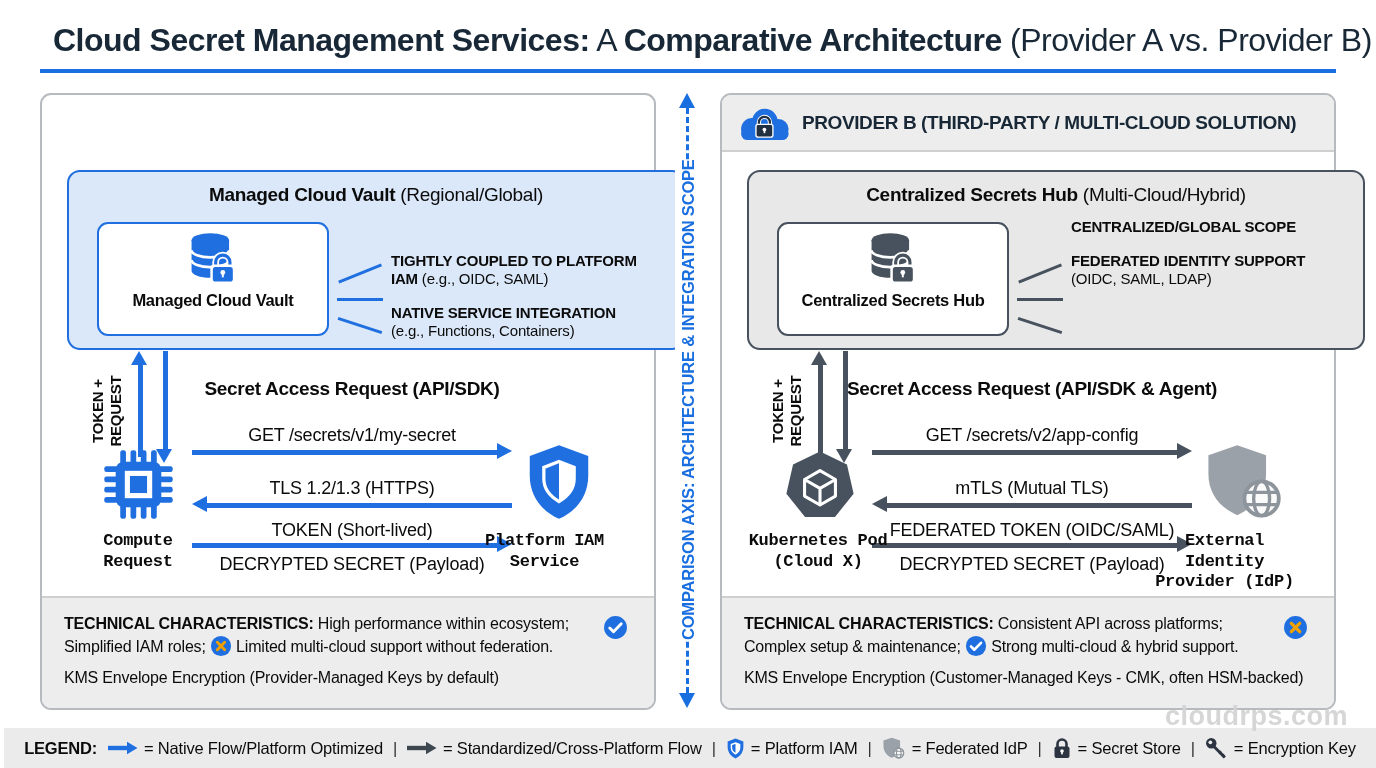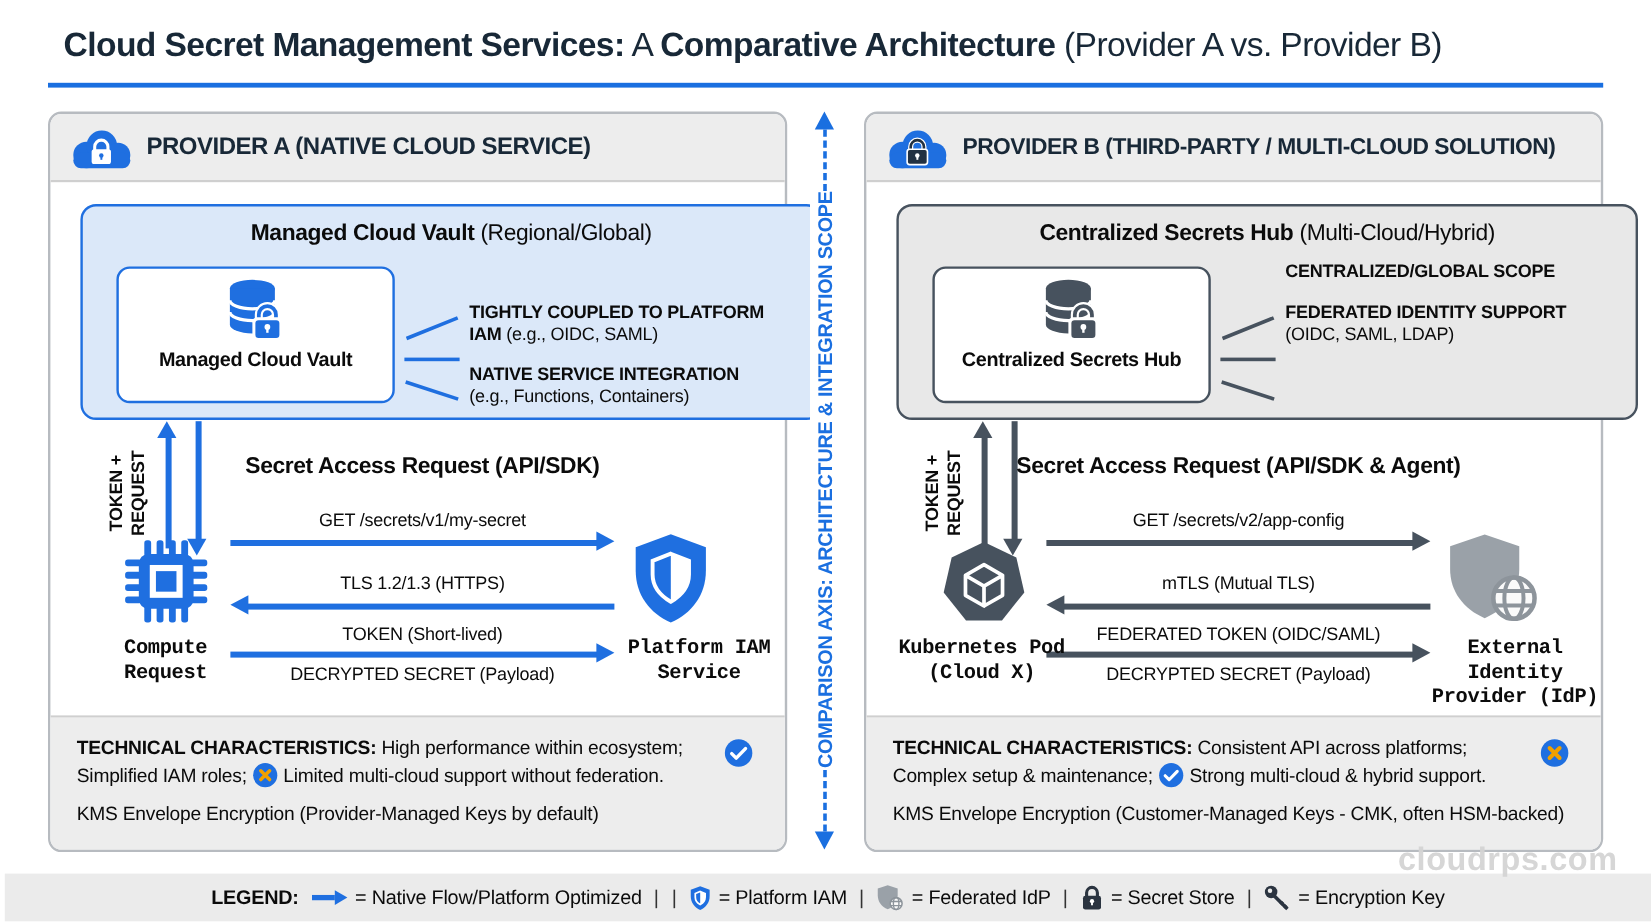--- a/index.html
+++ b/index.html
@@ -5,21 +5,21 @@
   :root{
     --blue:#1f6fe0; --dark:#47525e; --accent:#1a6fe0; --orange:#f0a000; --navy:#182837;
   }
   *{margin:0;padding:0;box-sizing:border-box;}
   html,body{width:1376px;height:768px;}
   body{
     position:relative;background:#ffffff;overflow:hidden;
     font-family:"Liberation Sans","DejaVu Sans",sans-serif;color:#0b0b0b;
   }
   
-  .main-title{position:absolute;left:53px;top:22px;font-size:28px;letter-spacing:-0.5px;color:var(--navy);white-space:nowrap;}
+  .main-title{position:absolute;left:53px;top:22px;font-size:32px;letter-spacing:-0.5px;color:var(--navy);white-space:nowrap;}
   .main-title b{font-weight:bold;}
   .title-rule{position:absolute;left:40px;top:69px;width:1296px;height:4px;background:var(--accent);}
 
   
   .panel{position:absolute;top:93px;width:616px;height:617px;background:#fff;border:2px solid #b7bbc0;border-radius:11px;}
   .panel.pa{left:40px;--c:var(--blue);}
   .panel.pb{left:720px;--c:var(--dark);}
   .panel-header{position:absolute;left:0;top:0;right:0;height:57px;background:#ededed;border-bottom:2px solid #cfcfcf;border-radius:9px 9px 0 0;}
   .panel-header .cloud{position:absolute;left:14px;top:9px;}
   .panel-header .ph-title{position:absolute;left:80px;top:0;height:55px;line-height:55px;font-weight:bold;font-size:20px;letter-spacing:-0.4px;color:var(--navy);white-space:nowrap;}
@@ -51,37 +51,37 @@
   .varrow.up .shaft{top:13px;bottom:0;}
   .varrow.down .shaft{top:0;bottom:13px;}
   .varrow .head{position:absolute;left:-7px;width:0;height:0;}
   .varrow.up .head{top:0;border-bottom:14px solid var(--c);border-left:8.5px solid transparent;border-right:8.5px solid transparent;}
   .varrow.down .head{bottom:0;border-top:14px solid var(--c);border-left:8.5px solid transparent;border-right:8.5px solid transparent;}
   .va1{left:96px;top:256px;height:106px;}
   .va2{left:121px;top:256px;height:112px;}
 
   
   .flow-title{position:absolute;left:90px;top:283px;width:440px;text-align:center;font-weight:bold;font-size:19px;letter-spacing:-0.3px;}
-  .flow-label{position:absolute;left:150px;width:320px;text-align:center;font-size:15px;letter-spacing:-0.2px;white-space:nowrap;}
+  .flow-label{position:absolute;left:150px;width:320px;text-align:center;font-size:18px;letter-spacing:-0.2px;white-space:nowrap;}
   .fl1{top:330px;} .fl2{top:383px;} .fl3{top:425px;} .fl4{top:459px;}
   .harrow{position:absolute;left:150px;width:320px;height:5px;}
   .harrow .shaft{position:absolute;top:0;height:5px;background:var(--c);}
   .harrow.right .shaft{left:0;right:13px;}
   .harrow.left .shaft{left:13px;right:0;}
   .harrow .head{position:absolute;top:-7px;width:0;height:0;}
   .harrow.right .head{right:0;border-left:15px solid var(--c);border-top:8.5px solid transparent;border-bottom:8.5px solid transparent;}
   .harrow.left .head{left:0;border-right:15px solid var(--c);border-top:8.5px solid transparent;border-bottom:8.5px solid transparent;}
   .ha1{top:355px;} .ha2{top:408px;} .ha3{top:448px;}
 
   .node-icon{position:absolute;}
   .node-label{position:absolute;text-align:center;font-weight:bold;font-size:17px;letter-spacing:-0.3px;line-height:1.22;font-family:Liberation Mono, monospace;}
   .ni-left{left:60px;top:353px;}
   .nl-left{left:16px;top:436px;width:160px;}
   .ni-right{left:482px;top:348px;}
-  .nl-right{left:458px;top:436px;width:165px;}
+  .nl-right{left:420px;top:436px;width:165px;}
 
   
   .panel-footer{position:absolute;left:0;right:0;bottom:0;height:112px;background:#ededed;border-top:2px solid #cfcfcf;border-radius:0 0 9px 9px;padding:15px 20px 0 22px;}
   .tech{font-size:16px;line-height:22px;letter-spacing:-0.2px;padding-right:62px;}
   .tech b{font-weight:bold;}
   .badge{display:inline-block;vertical-align:-5px;}
   .corner-badge{position:absolute;right:26px;top:17px;}
   .kms{font-size:16px;letter-spacing:-0.2px;margin-top:11px;}
 
   
@@ -102,37 +102,20 @@
   svg{display:block;}
   .inline-svg{display:inline-block;}
 </style>
 </head>
 <body>
 
 <div class="main-title"><b>Cloud Secret Management Services:</b><span> A </span><b>Comparative Architecture</b><span> (Provider A vs. Provider B)</span></div>
 <div class="title-rule"></div>
 
 <div class="panel pa">
-  <div class="panel-header">
-    <span class="cloud">
-      <svg width="56" height="40" viewBox="0 0 66 46" style="color:var(--blue)">
-        <g fill="currentColor">
-            <circle cx="19" cy="29" r="13"></circle>
-            <circle cx="34" cy="20" r="15"></circle>
-            <circle cx="50" cy="29" r="12"></circle>
-            <rect x="6" y="27" width="56" height="15" rx="7.5"></rect>
-          </g>
-        <path d="M27 25 v-4 a6.5 6.5 0 0 1 13 0 V25" stroke="#fff" stroke-width="3" fill="none"></path>
-        <rect x="24" y="23.5" width="19" height="14.5" rx="2.5" fill="#fff"></rect>
-        <circle cx="33.5" cy="29.5" r="2.2" fill="currentColor"></circle>
-          <rect x="32.6" y="29.5" width="1.9" height="4.3" fill="currentColor"></rect>
-      </svg>
-    </span>
-    <span class="ph-title">PROVIDER A (NATIVE CLOUD SERVICE)</span>
-  </div>
 
   <div class="vault">
     <div class="vault-title"><b>Managed Cloud Vault</b><span> (Regional/Global)</span></div>
     <div class="vault-card">
       <svg class="db" width="50" height="58" viewBox="0 0 56 64" style="color:var(--blue);margin-left:auto;margin-right:auto">
         <ellipse cx="25" cy="10" rx="21" ry="8" fill="currentColor"></ellipse>
         <path d="M4 10 v34 c0 4.4 9.4 8 21 8 s21-3.6 21-8 V10" fill="currentColor"></path>
         <path d="M4 21 c0 4.4 9.4 8 21 8 s21-3.6 21-8 M4 32 c0 4.4 9.4 8 21 8 s21-3.6 21-8" stroke="#fff" stroke-width="3" fill="none"></path>
         <g transform="translate(26,26)">
           <path d="M5 12 v-3.5 a8 8 0 0 1 16 0 V12" fill="none" stroke="#fff" stroke-width="7.5"></path>
@@ -351,20 +334,27 @@
 <div class="legend-bar">
   <span class="lg-title">LEGEND:</span>
   <span class="legend-item">
     <svg class="inline-svg" width="30" height="14" viewBox="0 0 30 14">
         <rect x="0" y="4.8" width="19" height="4.4" fill="var(--blue)"></rect>
         <polygon points="19,0.8 29.5,7 19,13.2" fill="var(--blue)"></polygon>
       </svg>
     <span>= Native Flow/Platform Optimized</span>
   </span>
   <span class="lg-sep">|</span>
+  <span class="legend-item">
+    <svg class="inline-svg" width="30" height="14" viewBox="0 0 30 14">
+        <rect x="0" y="4.8" width="19" height="4.4" fill="#3d4750"></rect>
+        <polygon points="19,0.8 29.5,7 19,13.2" fill="#3d4750"></polygon>
+      </svg>
+    <span>= Standardized/Cross-Platform Flow</span>
+  </span>
   <span class="lg-sep">|</span>
   <span class="legend-item">
     <svg class="inline-svg" width="19" height="21" viewBox="0 0 64 72">
         <path d="M32 2 L59 12 V30 C59 49 48 63 32 70 C16 63 5 49 5 30 V12 Z" fill="var(--blue)"></path>
         <path d="M32 17 L46 22.5 V33 c0 9.5-5.5 16-14 21 c-8.5-5-14-11.5-14-21 V22.5 Z" fill="none" stroke="#fff" stroke-width="5"></path>
         <path d="M32 17 L46 22.5 V33 c0 9.5-5.5 16-14 21 Z" fill="#fff"></path>
       </svg>
     <span>= Platform IAM</span>
   </span>
   <span class="lg-sep">|</span>

